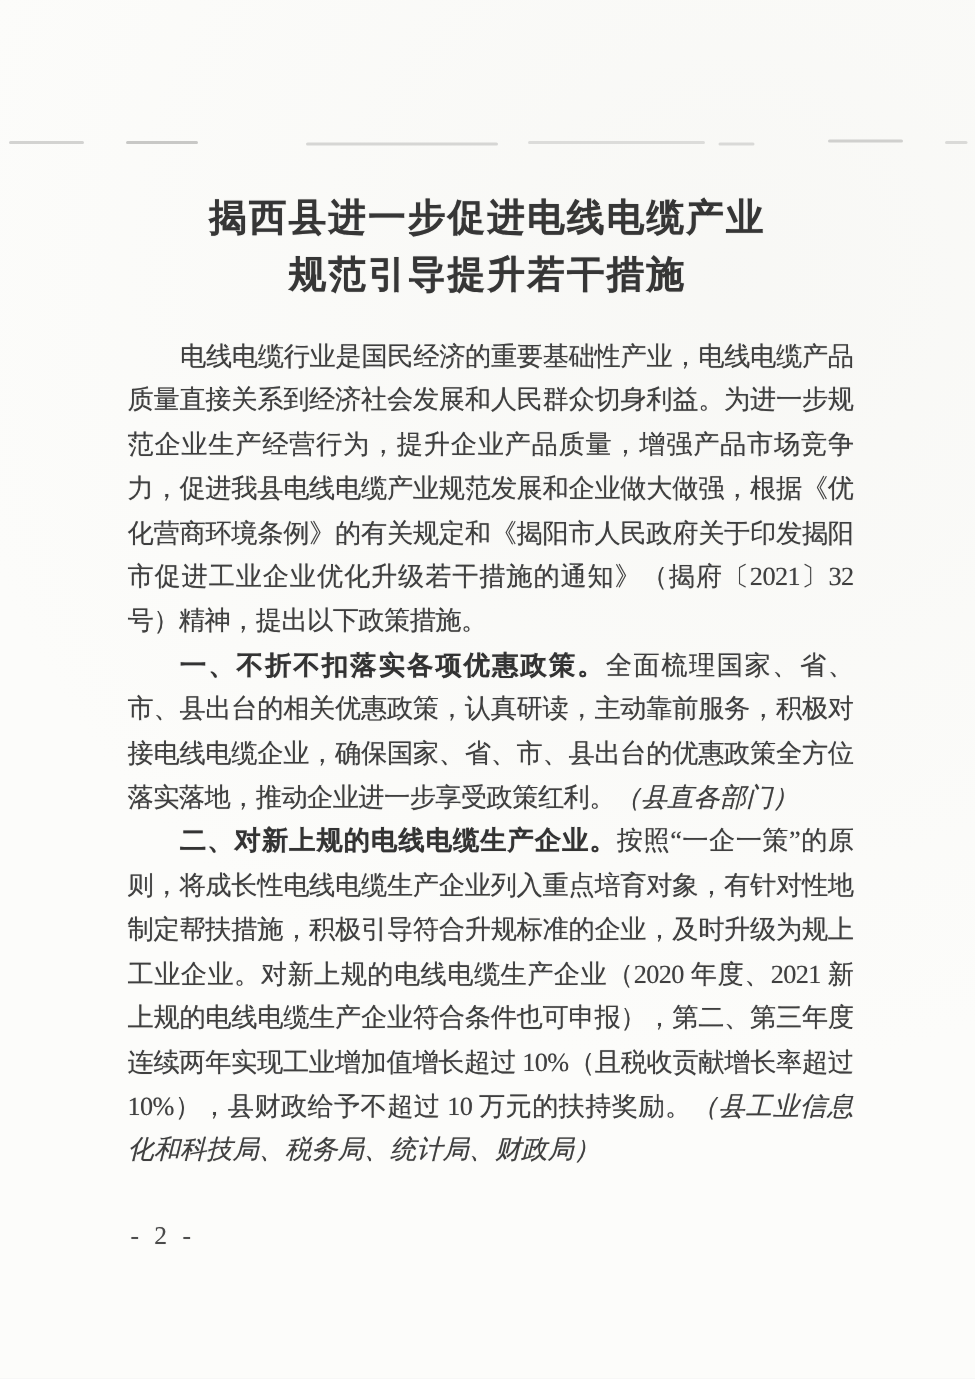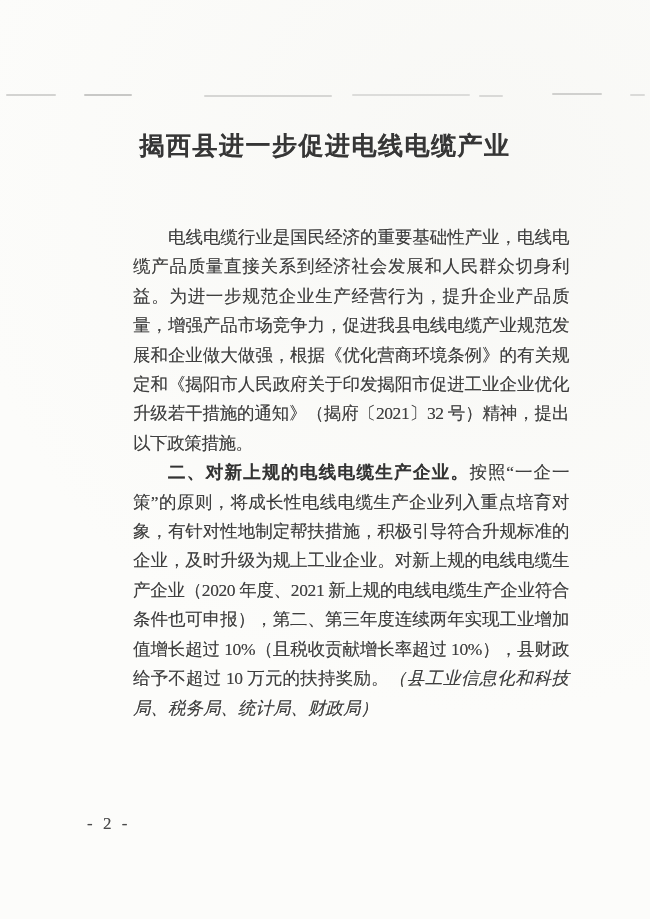--- a/index.html
+++ b/index.html
@@ -57,21 +57,21 @@
     left: 85px;
     width: 484px;
     font-size: 17.5px;
     line-height: 29.4px;
     letter-spacing: -0.4px;
     text-align: justify;
     color: #3f3f3f;
     text-shadow: 0 0 0.5px rgba(70,70,70,.55);
   }
 
-  .para { text-indent: 35px; margin-left: 48px; }
+  .para { text-indent: 35px; }
 
   .lead {
     font-family: "Liberation Sans", "DejaVu Sans", sans-serif;
     font-weight: 700;
     color: #333333;
     letter-spacing: 0;
   }
 
   .tail {
     font-style: italic;  
@@ -96,26 +96,28 @@
   <div class="artifact a1"></div>
   <div class="artifact a2"></div>
   <div class="artifact a3"></div>
   <div class="artifact a4"></div>
   <div class="artifact a5"></div>
   <div class="artifact a6"></div>
   <div class="artifact a7"></div>
 
   <h1 class="title">
     <span class="title-line">揭西县进一步促进电线电缆产业</span>
+    <span class="title-line">规范引导提升若干措施</span>
   </h1>
 
   <div class="doc-body">
 
     <p class="para"><span class="lead"></span><span class="text">电线电缆行业是国民经济的重要基础性产业，电线电缆产品质量直接关系到经济社会发展和人民群众切身利益。为进一步规范企业生产经营行为，提升企业产品质量，增强产品市场竞争力，促进我县电线电缆产业规范发展和企业做大做强，根据《优化营商环境条例》的有关规定和《揭阳市人民政府关于印发揭阳市促进工业企业优化升级若干措施的通知》（揭府〔2021〕32 号）精神，提出以下政策措施。</span><span class="tail"></span></p>
 
+    <p class="para"><span class="lead">一、不折不扣落实各项优惠政策。</span><span class="text">全面梳理国家、省、市、县出台的相关优惠政策，认真研读，主动靠前服务，积极对接电线电缆企业，确保国家、省、市、县出台的优惠政策全方位落实落地，推动企业进一步享受政策红利。</span><span class="tail">（县直各部门）</span></p>
 
     <p class="para"><span class="lead">二、对新上规的电线电缆生产企业。</span><span class="text">按照“一企一策”的原则，将成长性电线电缆生产企业列入重点培育对象，有针对性地制定帮扶措施，积极引导符合升规标准的企业，及时升级为规上工业企业。对新上规的电线电缆生产企业（2020 年度、2021 新上规的电线电缆生产企业符合条件也可申报），第二、第三年度连续两年实现工业增加值增长超过 10%（且税收贡献增长率超过 10%），县财政给予不超过 10 万元的扶持奖励。</span><span class="tail">（县工业信息化和科技局、税务局、统计局、财政局）</span></p>
 
 
   </div>
 
   <div class="page-number">- 2 -</div>
 
 </div>
 

